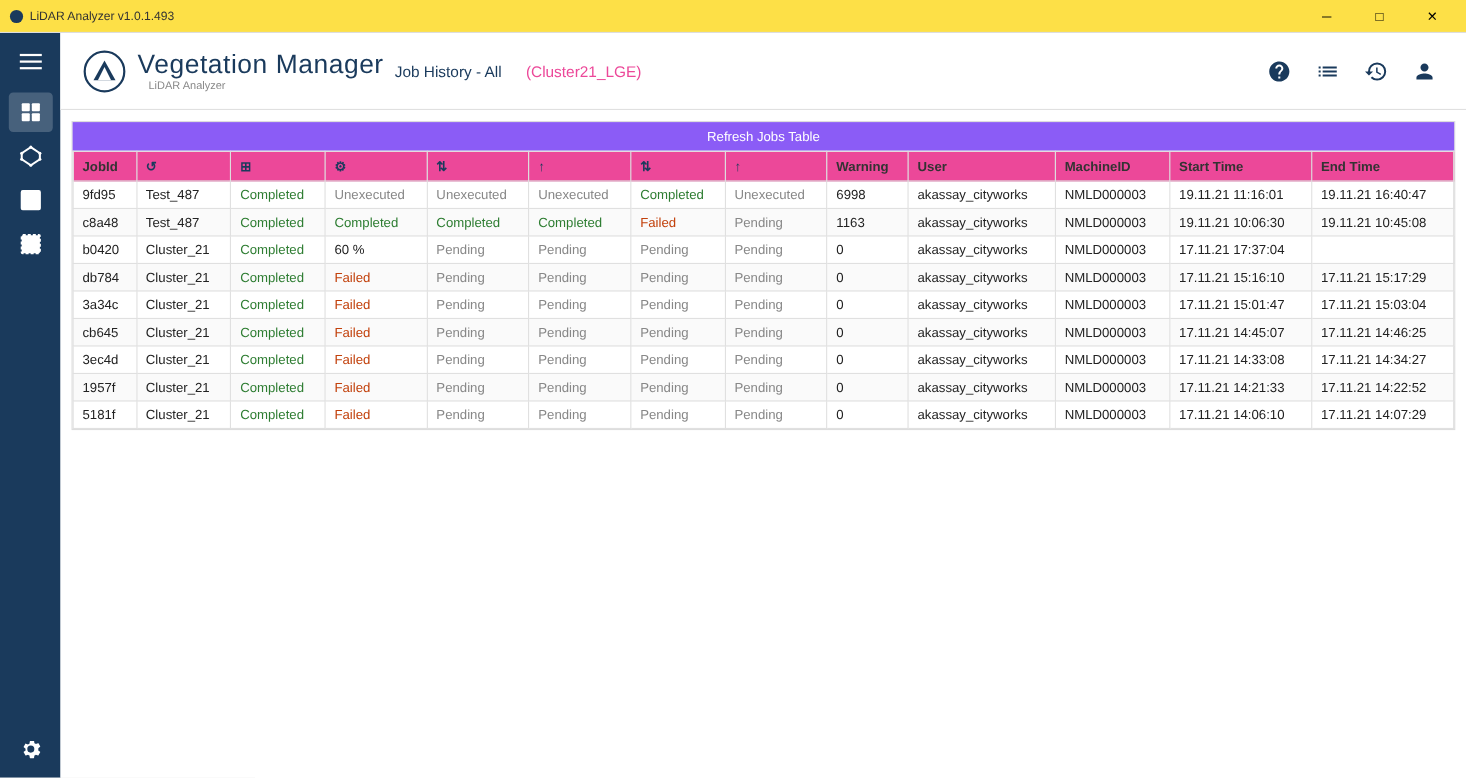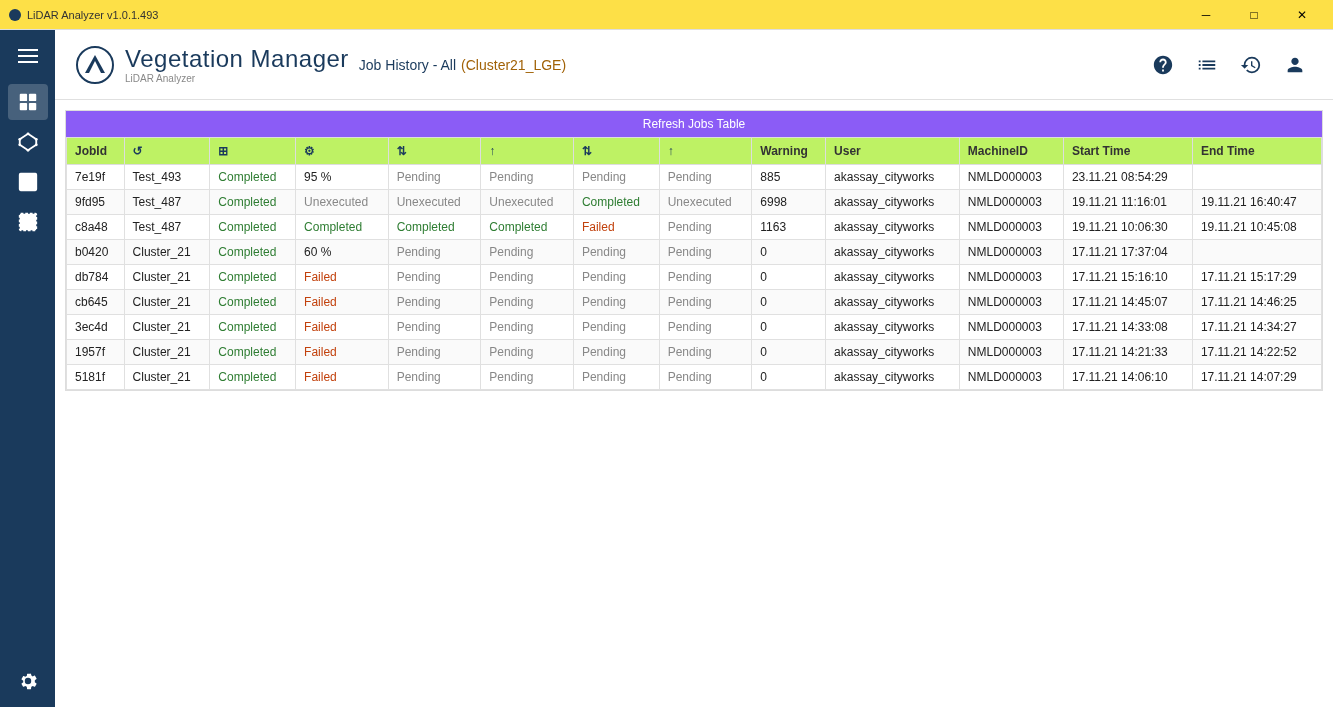--- a/index.html
+++ b/index.html
@@ -65,22 +65,22 @@
       background: white;
       display: flex;
       align-items: center;
       padding: 0 20px;
       border-bottom: 1px solid #e0e0e0;
     }
     .header-logo { display: flex; align-items: center; gap: 10px; }
     .header-logo svg { width: 40px; height: 40px; }
     .header-title { font-size: 24px; font-weight: 300; color: #1a3a5c; letter-spacing: 0.5px; }
     .header-subtitle { color: #1a3a5c; font-size: 14px; margin-left: 10px; font-weight: 400; }
-    .header-cluster { color: #a16207; font-size: 14px; margin-left: 5px; }
-    .header-lidar { font-size: 10px; color: #888; margin-left: 0; display: block; }
+    .header-cluster { color: #ec4899; font-size: 14px; margin-left: 22px; }
+    .header-lidar { font-size: 10px; color: #888; margin-left: 10px; display: block; }
     .header-actions { margin-left: auto; display: flex; gap: 8px; align-items: center; }
     .header-action-btn {
       width: 36px; height: 36px;
       background: transparent; border: none; cursor: pointer;
       display: flex; align-items: center; justify-content: center; border-radius: 50%;
       color: #1a3a5c;
     }
     .header-action-btn svg { width: 22px; height: 22px; fill: #1a3a5c; }
 
     
@@ -97,21 +97,21 @@
       margin-bottom: 0;
     }
 
     
     .jobs-table {
       width: 100%;
       border-collapse: collapse;
       font-size: 12px;
     }
     .jobs-table th {
-      background: #bef264;
+      background: #ec4899;
       border: 1px solid #ddd;
       padding: 6px 8px;
       text-align: left;
       font-weight: 600;
       color: #333;
       white-space: nowrap;
     }
     .jobs-table td {
       border: 1px solid #e0e0e0;
       padding: 5px 8px;
@@ -249,35 +249,20 @@
               <th><span style="color:#1a3a5c;">⇅</span></th>
               <th><span style="color:#1a3a5c;">↑</span></th>
               <th>Warning</th>
               <th>User</th>
               <th>MachineID</th>
               <th>Start Time</th>
               <th>End Time</th>
             </tr>
           </thead>
           <tbody id="table-body">
-          <tr>
-                <td>7e19f</td>
-                <td>Test_493</td>
-                <td class="status-completed">Completed</td>
-                <td>95 %</td>
-                <td class="status-pending">Pending</td>
-                <td class="status-pending">Pending</td>
-                <td class="status-pending">Pending</td>
-                <td class="status-pending">Pending</td>
-                <td>885</td>
-                <td>akassay_cityworks</td>
-                <td>NMLD000003</td>
-                <td>23.11.21 08:54:29</td>
-                <td></td>
-              </tr>
               <tr>
                 <td>9fd95</td>
                 <td>Test_487</td>
                 <td class="status-completed">Completed</td>
                 <td class="status-unexecuted">Unexecuted</td>
                 <td class="status-unexecuted">Unexecuted</td>
                 <td class="status-unexecuted">Unexecuted</td>
                 <td class="status-completed">Completed</td>
                 <td class="status-unexecuted">Unexecuted</td>
                 <td>6998</td>
@@ -325,20 +310,35 @@
                 <td class="status-pending">Pending</td>
                 <td class="status-pending">Pending</td>
                 <td class="status-pending">Pending</td>
                 <td>0</td>
                 <td>akassay_cityworks</td>
                 <td>NMLD000003</td>
                 <td>17.11.21 15:16:10</td>
                 <td>17.11.21 15:17:29</td>
               </tr>
               <tr>
+                <td>3a34c</td>
+                <td>Cluster_21</td>
+                <td class="status-completed">Completed</td>
+                <td class="status-failed">Failed</td>
+                <td class="status-pending">Pending</td>
+                <td class="status-pending">Pending</td>
+                <td class="status-pending">Pending</td>
+                <td class="status-pending">Pending</td>
+                <td>0</td>
+                <td>akassay_cityworks</td>
+                <td>NMLD000003</td>
+                <td>17.11.21 15:01:47</td>
+                <td>17.11.21 15:03:04</td>
+              </tr>
+              <tr>
                 <td>cb645</td>
                 <td>Cluster_21</td>
                 <td class="status-completed">Completed</td>
                 <td class="status-failed">Failed</td>
                 <td class="status-pending">Pending</td>
                 <td class="status-pending">Pending</td>
                 <td class="status-pending">Pending</td>
                 <td class="status-pending">Pending</td>
                 <td>0</td>
                 <td>akassay_cityworks</td>

